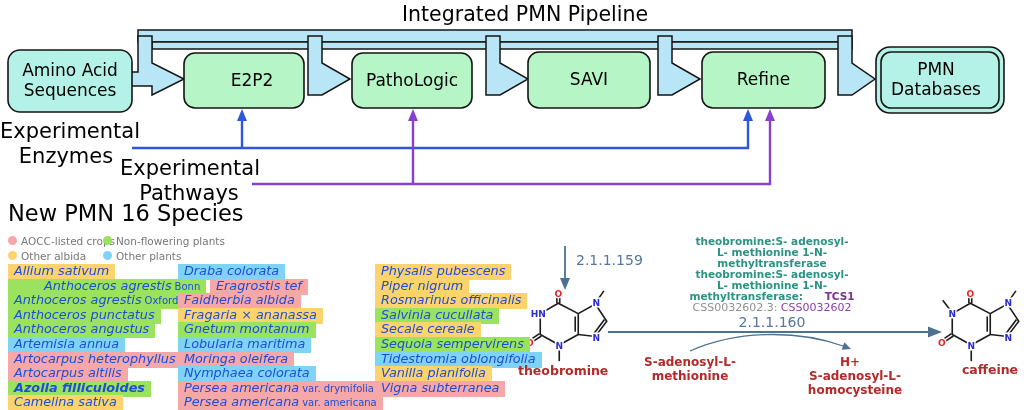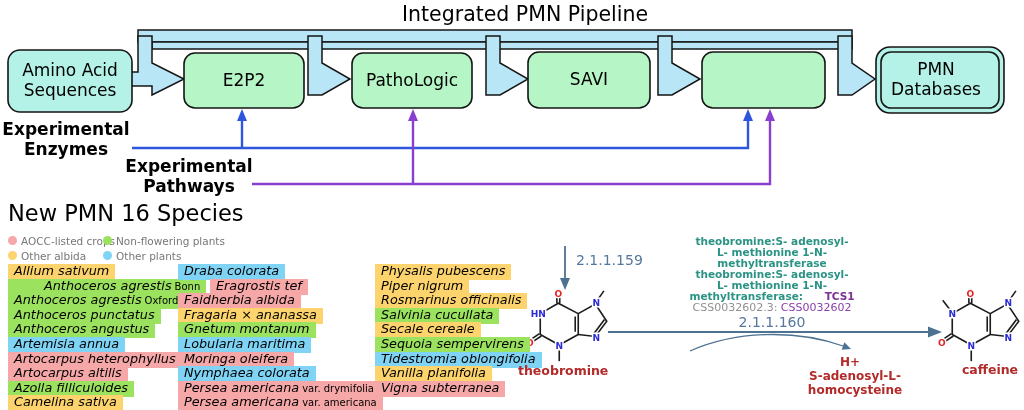--- a/index.html
+++ b/index.html
@@ -3,33 +3,33 @@
 <meta charset="utf-8">
 <style>
   html,body{margin:0;padding:0;background:#fff;}
   #fig{position:relative;width:1024px;height:410px;background:#fff;overflow:hidden;
        font-family:"DejaVu Sans","Liberation Sans",sans-serif;color:#000;}
   #bg{position:absolute;left:0;top:0;width:1024px;height:410px;}
   .abs{position:absolute;}
   .title{font-size:20.5px;text-align:center;}
   .bx{position:absolute;display:flex;flex-direction:column;align-items:center;justify-content:center;
       font-size:17px;line-height:1.15;text-align:center;}
-  .explbl{position:absolute;text-align:center;font-size:17px;line-height:1.18;font-weight:bold;}
+  .explbl{position:absolute;text-align:center;font-size:21px;line-height:1.18;}
   .h2{font-size:22.5px;}
   .center{text-align:center;}
   
   #legend{position:absolute;left:8px;top:233px;display:grid;grid-template-columns:95px auto;
           grid-auto-rows:15px;column-gap:0;}
   .lgd{display:flex;align-items:center;gap:4px;font-size:10.5px;color:#787878;white-space:nowrap;}
   .dot{width:9px;height:9px;border-radius:50%;display:inline-block;flex:none;}
   
   .spcol{position:absolute;top:260px;}
   .srow{height:14.6px;}
   .pill{display:inline-block;height:16px;line-height:13.6px;padding:0 6px;border-radius:0;
-        font-size:12.8px;white-space:nowrap;color:#000000;}
+        font-size:12.8px;white-space:nowrap;color:#1d4ed8;}
   .pill i{font-style:italic;}
   .pill .sfx{font-style:normal;font-size:10px;margin-left:3px;}
   
   .teal{color:#2a9384;font-weight:bold;font-size:10.5px;line-height:11px;text-align:center;}
   .purple{color:#7d3094;font-weight:bold;}
   .gray{color:#909090;}
   .accpurple{color:#8b3fa8;}
   .slate{color:#56779e;}
   .darkred{color:#b22a2a;font-weight:bold;}
   .ec{font-size:14px;}
@@ -129,28 +129,31 @@
       </g>
     </g>
   </svg>
 
   <div class="abs title" style="left:340px;top:2px;width:370px;">Integrated PMN Pipeline</div>
 
   <div class="bx" style="left:8px;top:50px;width:124px;height:62px;">
     <span>Amino Acid</span>
     <span>Sequences</span>
   </div>
-  <div class="bx" style="left:184px;top:53px;width:120px;height:55px;">
+  <div class="bx" style="left:184px;top:53px;width:120px;height:55px;padding-left:8px;">
     <span>E2P2</span>
   </div>
   <div class="bx" style="left:352px;top:53px;width:120px;height:55px;">
     <span>PathoLogic</span>
   </div>
   <div class="bx" style="left:528px;top:52px;width:122px;height:56px;">
     <span>SAVI</span>
+  </div>
+  <div class="bx" style="left:702px;top:52px;width:123px;height:56px;">
+    <span>Refine</span>
   </div>
   <div class="bx" style="left:872px;top:47px;width:128px;height:66px;">
     <span>PMN</span>
     <span>Databases</span>
   </div>
 
   <div class="explbl" style="left:0;top:119px;width:132px;">
     <div>Experimental</div>
     <div>Enzymes</div>
   </div>
@@ -180,21 +183,21 @@
     </div>
   <div class="spcol" style="left:8px;">
       <div class="srow"><span class="pill" style="background: rgb(252, 211, 108);"><i>Allium sativum</i></span></div>
       <div class="srow"><span class="pill" style="background: rgb(155, 226, 95); padding-left: 36px;"><i>Anthoceros agrestis</i><span class="sfx">Bonn</span></span></div>
       <div class="srow"><span class="pill" style="background: rgb(155, 226, 95);"><i>Anthoceros agrestis</i><span class="sfx">Oxford</span></span></div>
       <div class="srow"><span class="pill" style="background: rgb(155, 226, 95);"><i>Anthoceros punctatus</i></span></div>
       <div class="srow"><span class="pill" style="background: rgb(155, 226, 95);"><i>Anthoceros angustus</i></span></div>
       <div class="srow"><span class="pill" style="background: rgb(127, 212, 246);"><i>Artemisia annua</i></span></div>
       <div class="srow"><span class="pill" style="background: rgb(246, 167, 167);"><i>Artocarpus heterophyllus</i></span></div>
       <div class="srow"><span class="pill" style="background: rgb(246, 167, 167);"><i>Artocarpus altilis</i></span></div>
-      <div class="srow"><span class="pill" style="background: rgb(155, 226, 95);"><i>Azolla filliculoides</i></span></div>
+      <div class="srow"><span class="pill" style="background: rgb(155, 226, 95); font-weight: bold;"><i>Azolla filliculoides</i></span></div>
       <div class="srow"><span class="pill" style="background: rgb(252, 211, 108);"><i>Camelina sativa</i></span></div>
     </div>
   <div class="spcol" style="left:178px;">
       <div class="srow"><span class="pill" style="background: rgb(127, 212, 246);"><i>Draba colorata</i></span></div>
       <div class="srow"><span class="pill" style="background: rgb(246, 167, 167); margin-left: 32px;"><i>Eragrostis tef</i></span></div>
       <div class="srow"><span class="pill" style="background: rgb(246, 167, 167);"><i>Faidherbia albida</i></span></div>
       <div class="srow"><span class="pill" style="background: rgb(252, 211, 108);"><i>Fragaria × ananassa</i></span></div>
       <div class="srow"><span class="pill" style="background: rgb(155, 226, 95);"><i>Gnetum montanum</i></span></div>
       <div class="srow"><span class="pill" style="background: rgb(127, 212, 246);"><i>Lobularia maritima</i></span></div>
       <div class="srow"><span class="pill" style="background: rgb(246, 167, 167);"><i>Moringa oleifera</i></span></div>
@@ -227,19 +230,20 @@
       <span>methyltransferase:</span>
       <span class="purple" style="margin-left:18px;">TCS1</span>
     </div>
     <div class="center" style="font-size:11px;line-height:12px;">
       <span class="gray">CSS0032602.3:</span>
       <span class="accpurple">CSS0032602</span>
     </div>
     <div class="center slate ec">2.1.1.160</div>
   </div>
 
+  <div class="abs darkred center" style="left:610px;top:355px;width:160px;font-size:12px;">S-adenosyl-L-methionine</div>
   <div class="abs darkred center" style="left:820px;top:355px;width:60px;font-size:12px;">H+</div>
   <div class="abs darkred center" style="left:765px;top:369px;width:180px;font-size:12px;">S-adenosyl-L-homocysteine</div>
 
   <div class="abs darkred chemlbl" style="left:518px;top:363px;width:90px;">theobromine</div>
   <div class="abs darkred chemlbl" style="left:945px;top:362px;width:90px;">caffeine</div>
 
 </div>
 
 </body></html>

